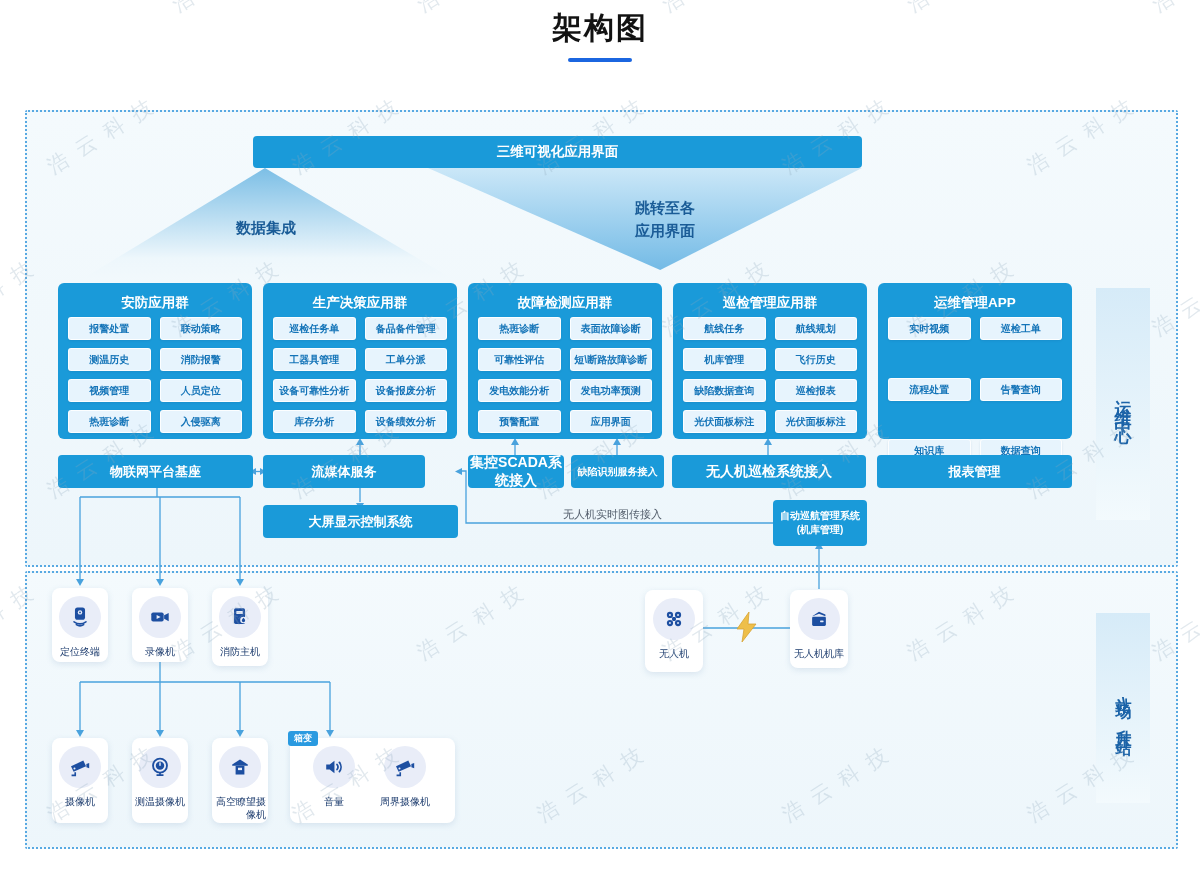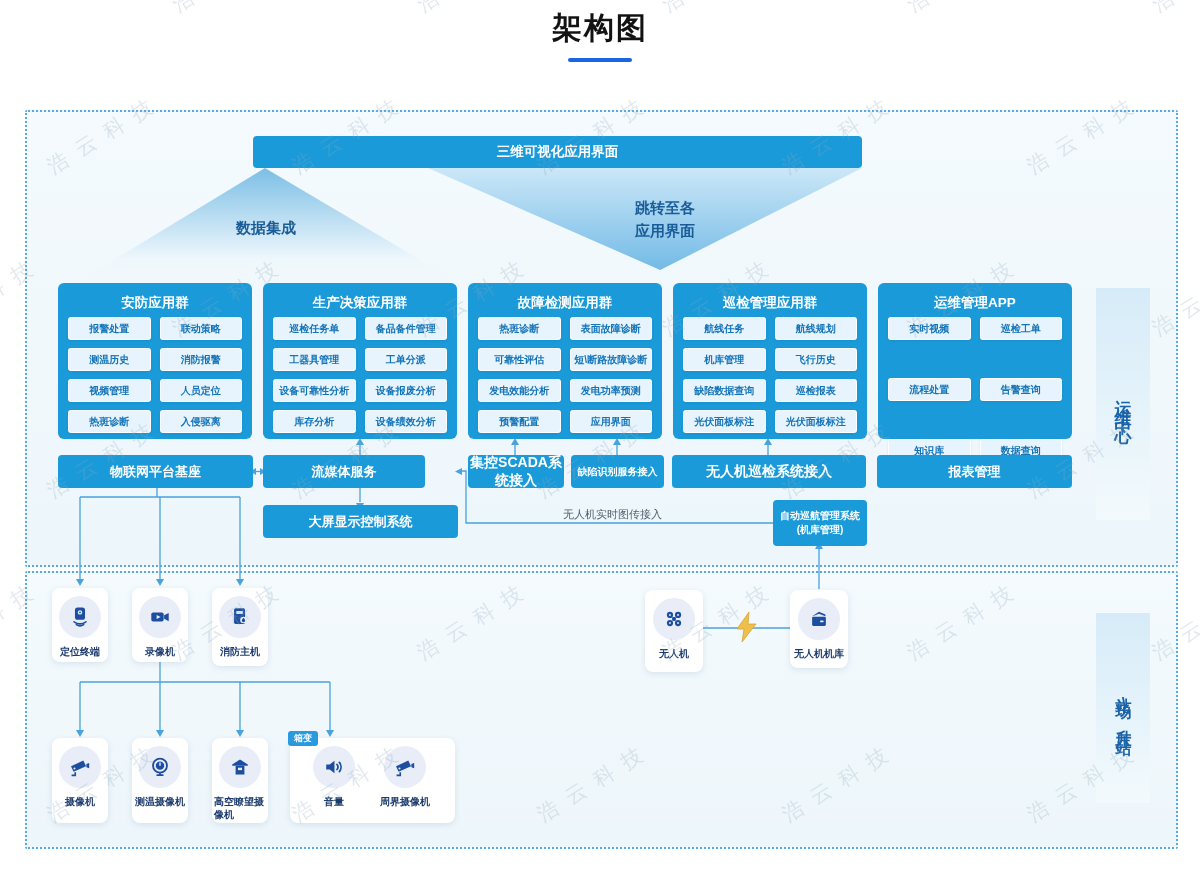--- a/index.html
+++ b/index.html
@@ -77,21 +77,21 @@
   #card-drone{left:645px;top:590px;width:58px;height:82px;}
   #card-hangar{left:790px;top:590px;width:58px;height:78px;}
   #card-cctv{left:52px;top:738px;width:56px;height:85px;}
   #card-thermal{left:132px;top:738px;width:56px;height:85px;}
   #card-tower{left:212px;top:738px;width:56px;height:85px;}
   #card-box{left:290px;top:738px;width:165px;height:85px;flex-direction:row;
             justify-content:space-evenly;align-items:flex-start;}
   .icirc{width:42px;height:42px;border-radius:50%;background:#e9edf8;flex:none;
          display:flex;align-items:center;justify-content:center;margin-top:8px;}
   .icirc svg{width:22px;height:22px;display:block;}
-  .clabel{font-size:10px;font-weight:700;color:#1d3c6e;margin-top:7px;text-align:left;
+  .clabel{font-size:10px;font-weight:400;color:#1d3c6e;margin-top:7px;text-align:right;
           line-height:13px;padding:0 2px;}
   .mini{display:flex;flex-direction:column;align-items:center;}
   .badge{position:absolute;left:-2px;top:-7px;background:#2a9ae0;color:#fff;font-size:9px;
          font-weight:bold;padding:2px 6px;border-radius:3px;line-height:11px;}
 
   
   #connectors{position:absolute;left:0;top:0;z-index:2;}
   #wm-layer{position:absolute;inset:0;z-index:10;pointer-events:none;}
   .wm{position:absolute;transform:rotate(-32deg);font-size:21px;color:#8fa9bd;opacity:.26;
       letter-spacing:3px;white-space:nowrap;}

